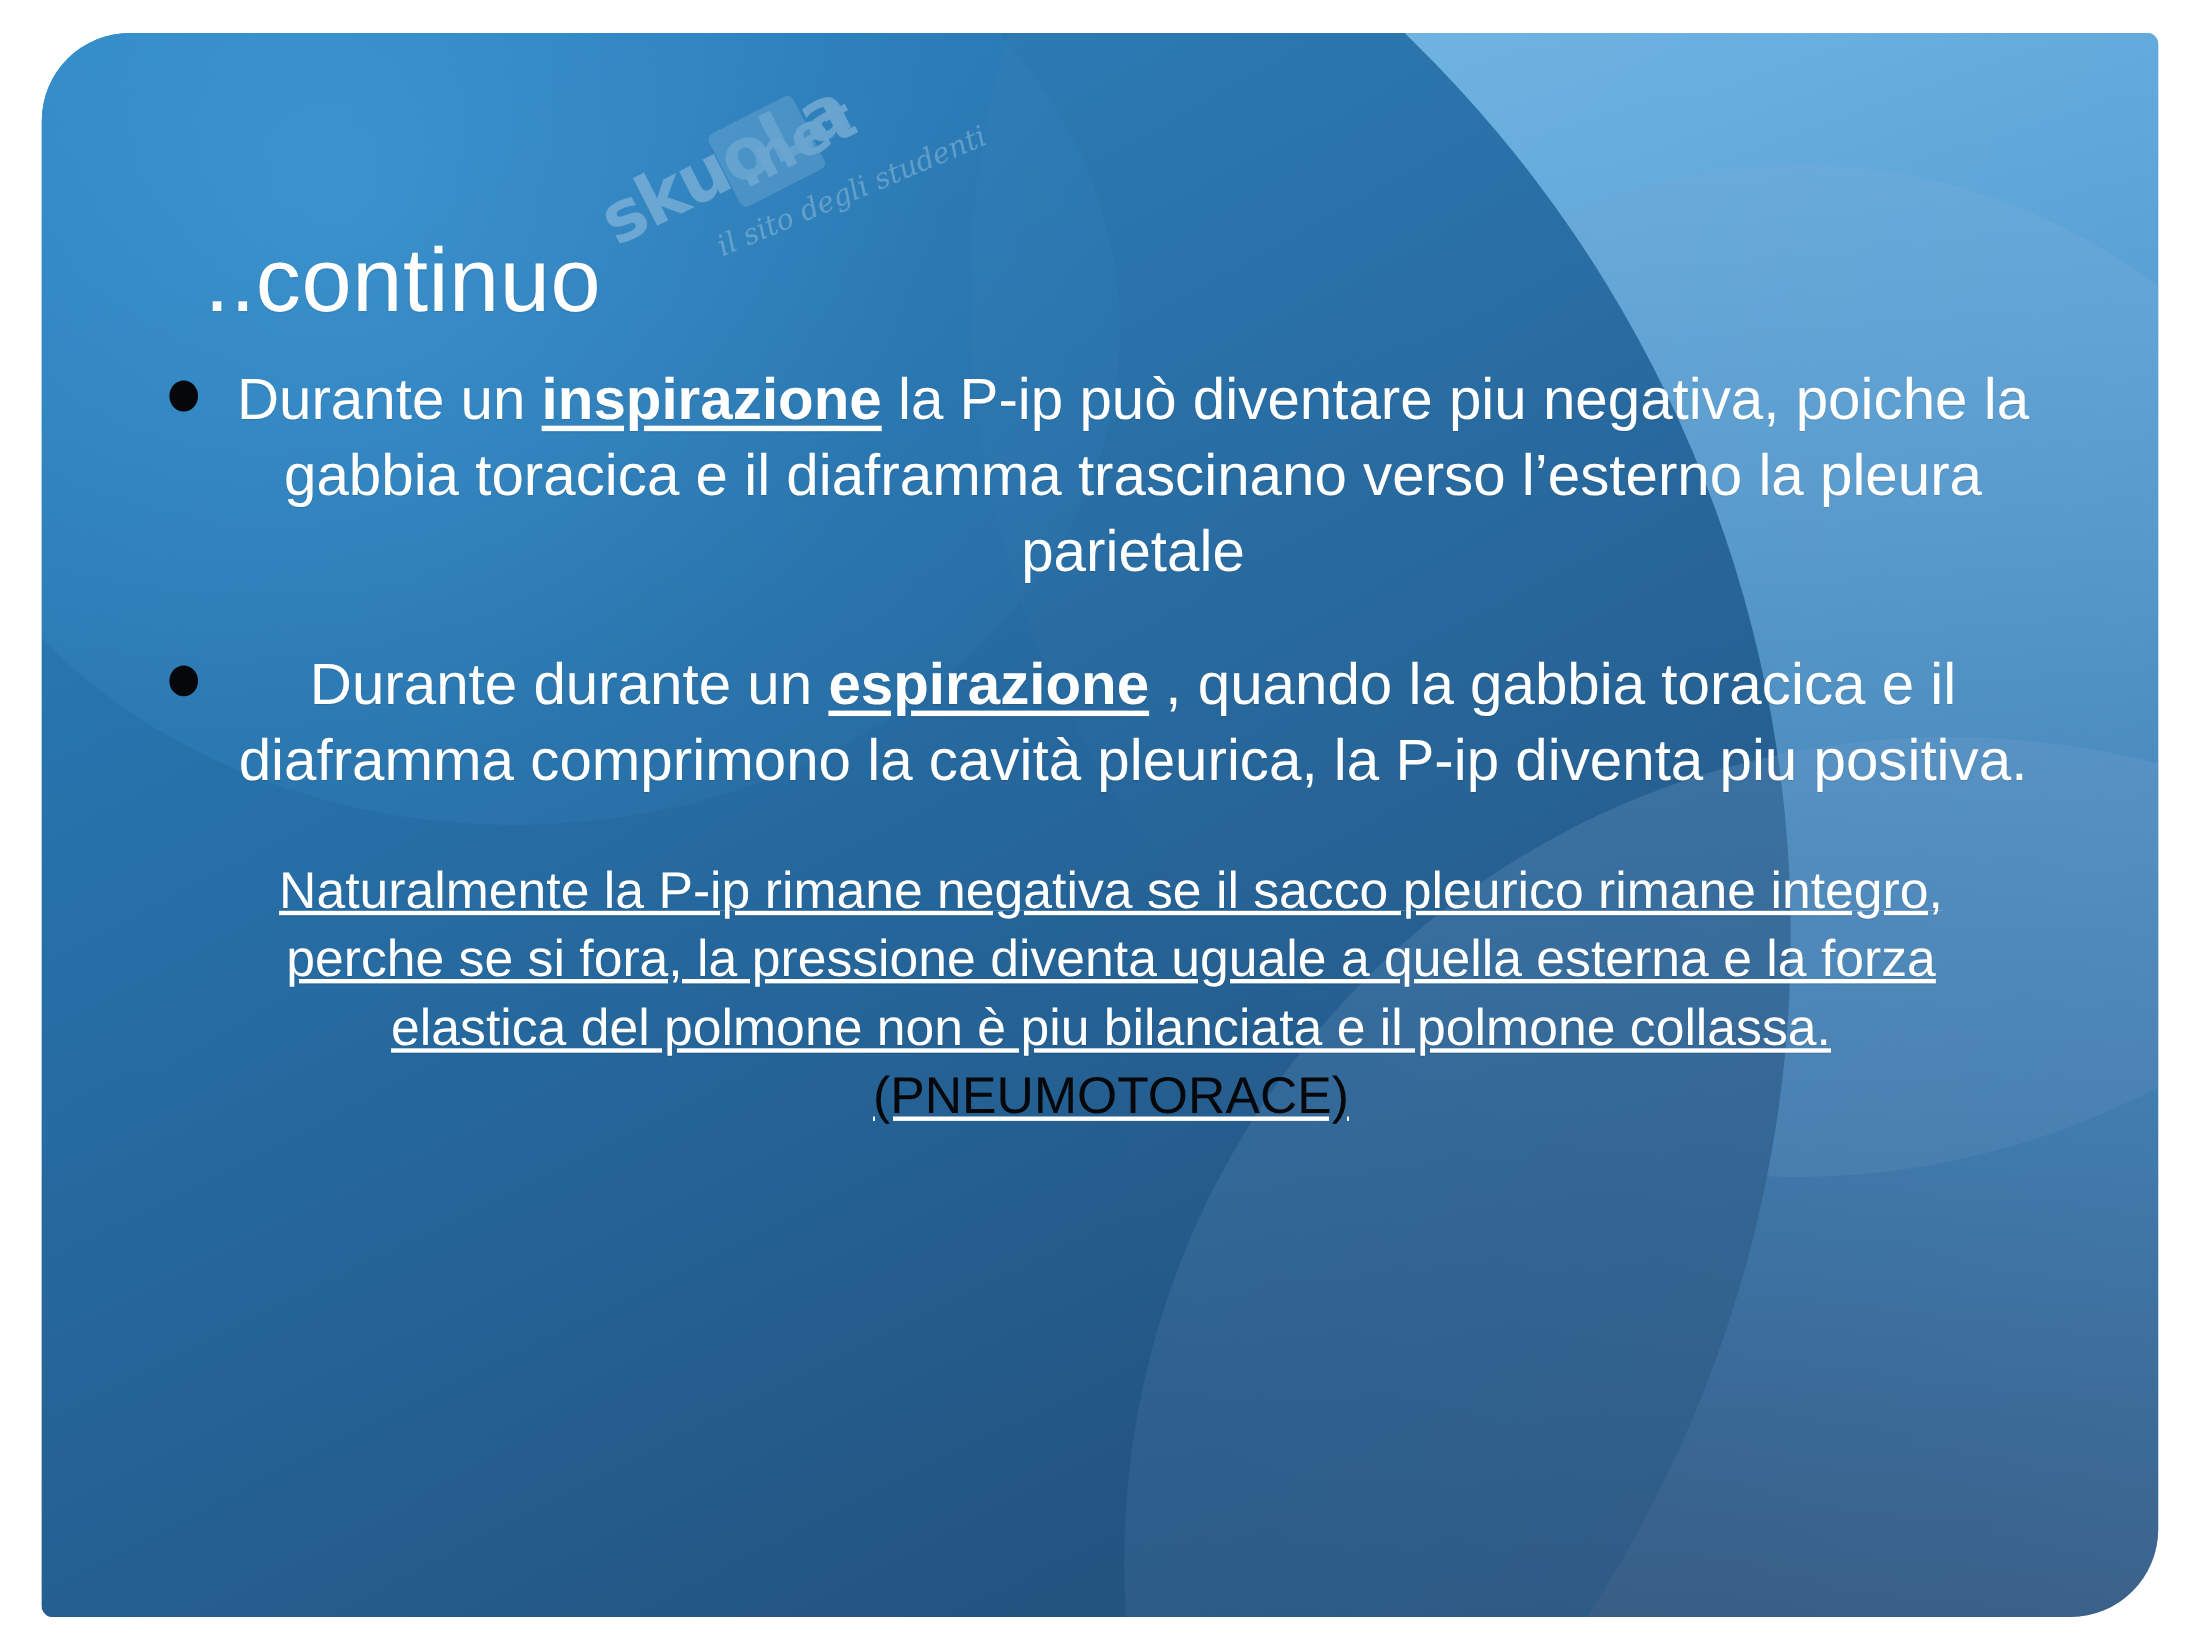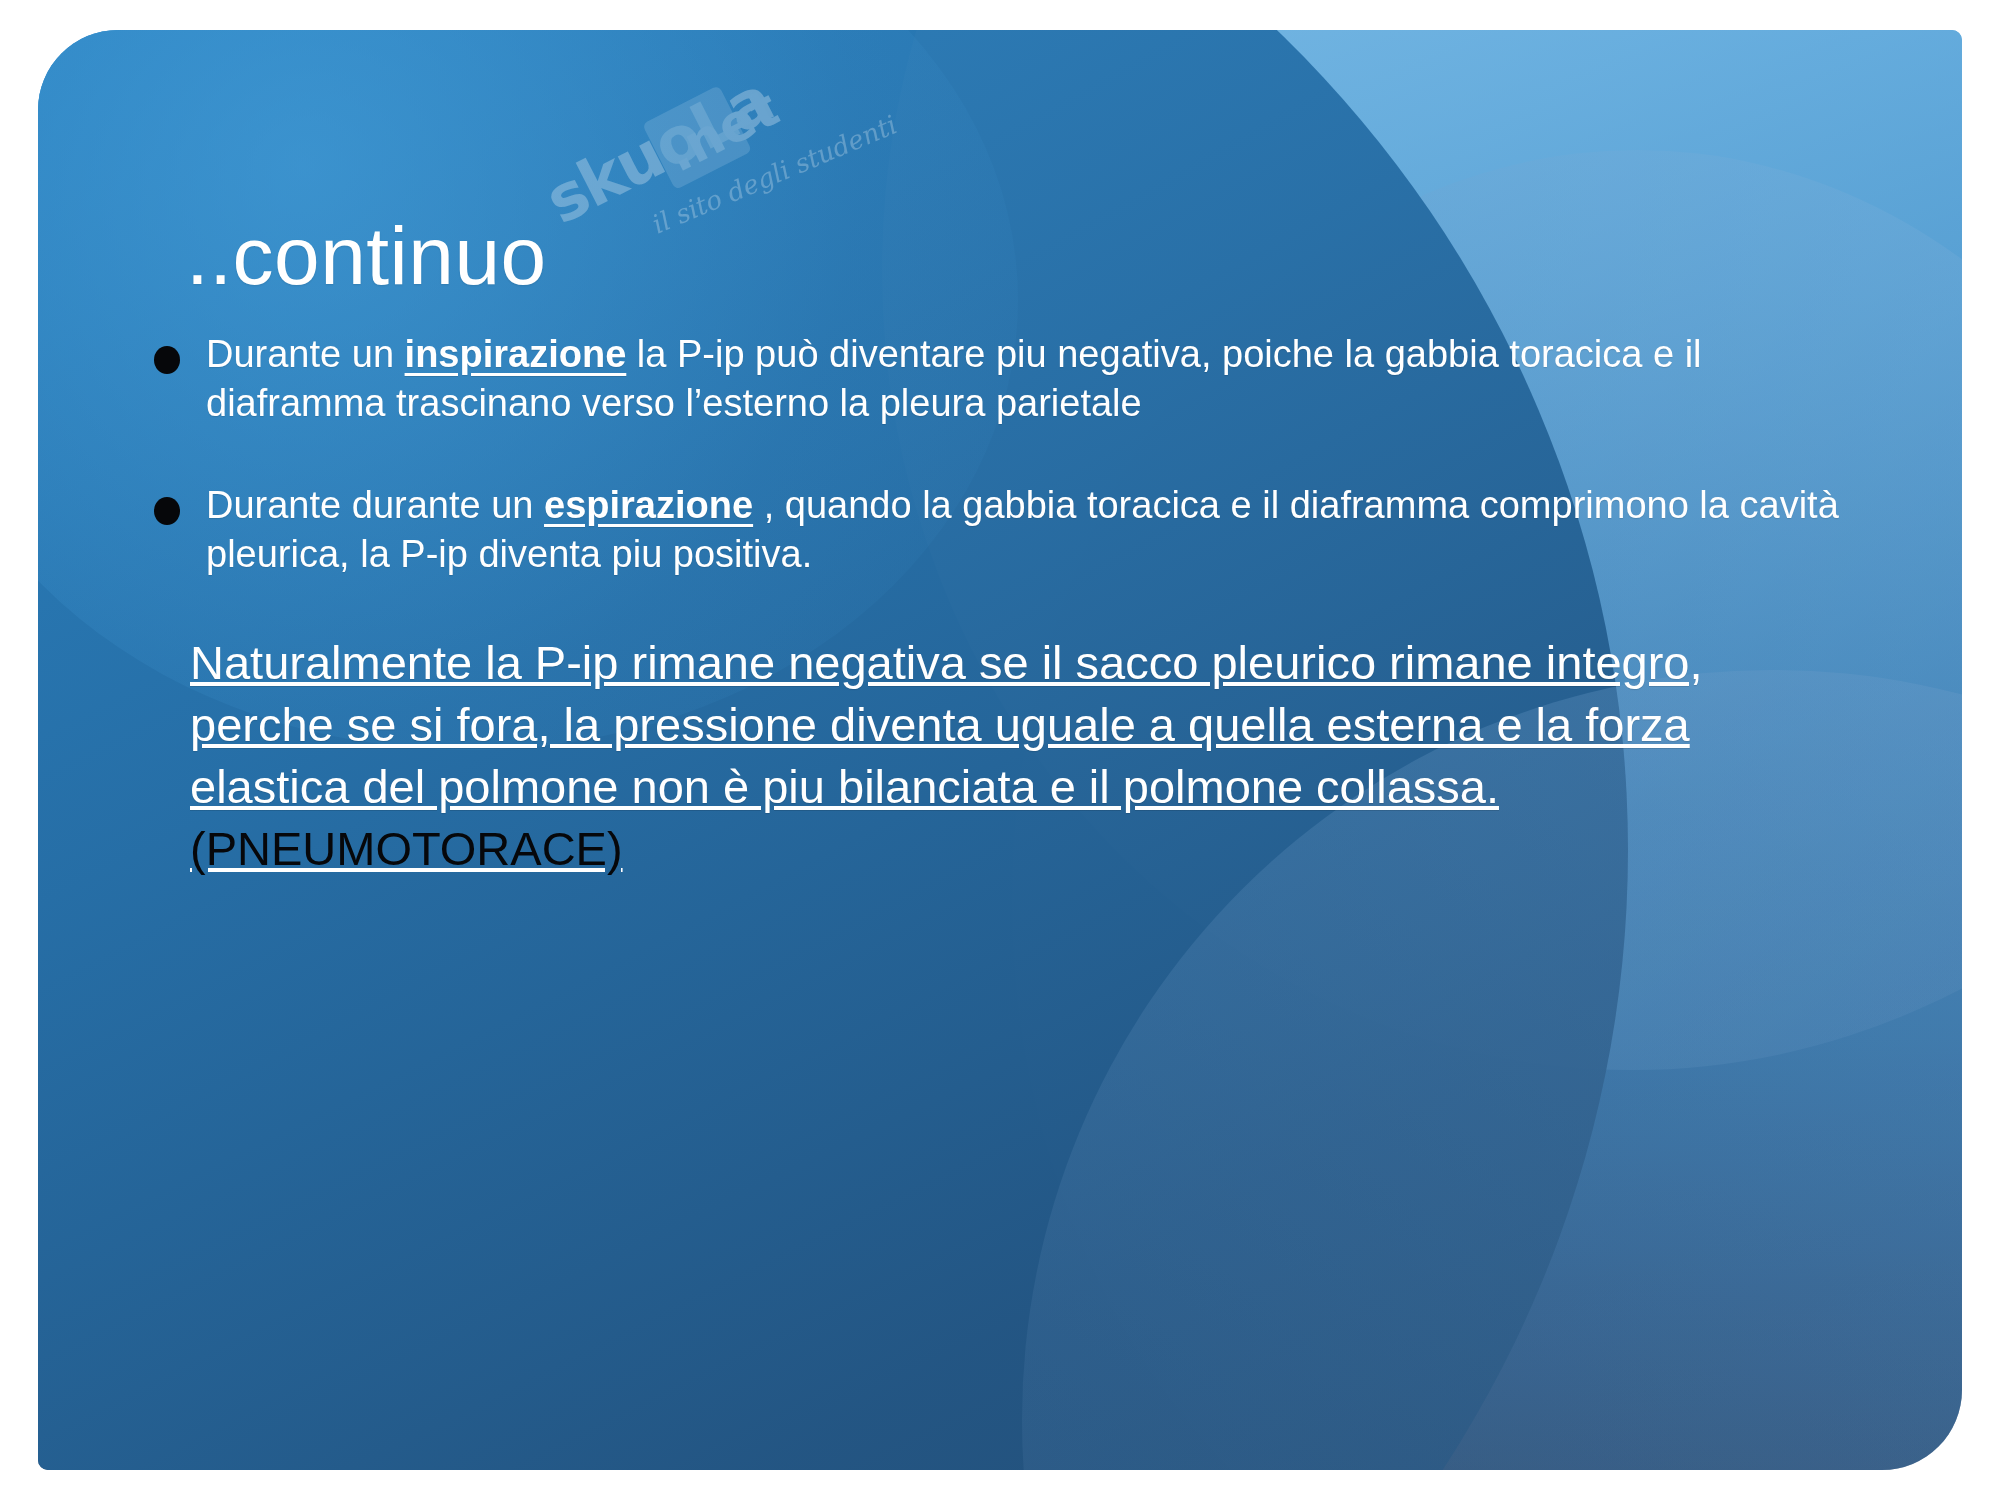--- a/index.html
+++ b/index.html
@@ -132,20 +132,21 @@
     transform: rotate(4deg);
   }
 
   
   #content {
     position: absolute;
     left: 0;
     top: 0;
     width: 1924px;
     height: 1228px;
+    text-align: center;
   }
 
   #slide-title {
     position: absolute;
     left: 148px;
     top: 130px;
     font-size: 82px;
     color: #ffffff;
     font-weight: normal;
     letter-spacing: 0.5px;
@@ -173,21 +174,21 @@
   }
   .bullet-dot {
     display: inline-block;
     width: 26px;
     height: 28px;
     background: #06070a;
     border-radius: 50%;
   }
   .bullet-text {
     flex: 1 1 auto;
-    font-size: 38px;
+    font-size: 53px;
     line-height: 1.30;
     color: #ffffff;
     text-shadow: 0 1px 1px rgba(0,0,0,0.12);
   }
   .bullet-text b {
     font-weight: bold;
     text-decoration: underline;
     text-underline-offset: 6px;
   }
 

